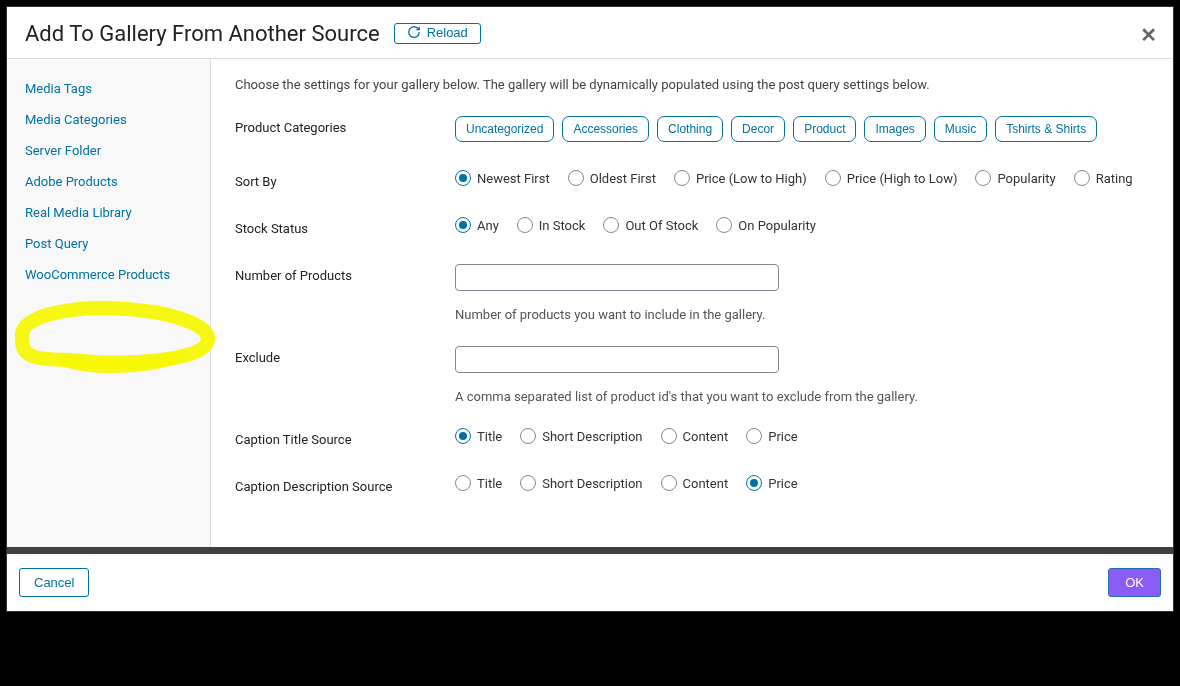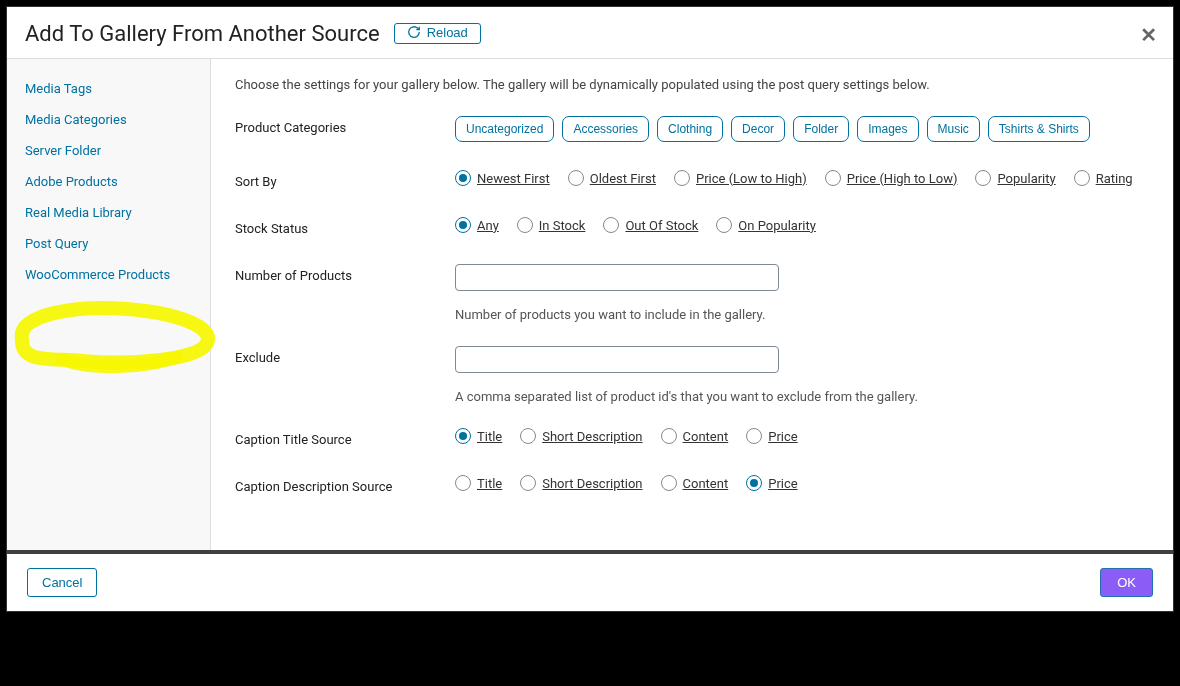--- a/index.html
+++ b/index.html
@@ -42,34 +42,34 @@
   .form-row.tight { margin-bottom:12px; }
   .form-label {
     width:220px; font-weight:normal; color:#222; font-size:13px; padding-top:4px;
   }
   .form-field { flex:1; }
   .cat-buttons { display:flex; flex-wrap:wrap; gap:8px; }
   .cat-btn {
     border:1px solid #0071a1; background:#fff; color:#0071a1; font-size:12px; padding:5px 10px; border-radius:7px; cursor:pointer;
   }
   .radio-group { display:flex; flex-wrap:wrap; gap:18px; align-items:center; }
-  .radio-item { display:inline-flex; align-items:center; gap:6px; color:#333;text-decoration:underline; }
+  .radio-item { display:inline-flex; align-items:center; gap:6px; color:#333; }
   .radio {
     width:16px; height:16px; border:1.5px solid #888; border-radius:50%; display:inline-block; position:relative; cursor:pointer;
   }
   .radio.checked { border-color:#0071a1; }
   .radio.checked::after {
     content:""; width:8px; height:8px; background:#0071a1; border-radius:50%; position:absolute; top:50%; left:50%; transform:translate(-50%,-50%);
   }
   .text-input {
     width:324px; padding:5px 8px; border:1px solid #7e8993; border-radius:4px; font-size:13px; background:#fff;
   }
   .field-help { color:#555; margin-top:16px; font-size:13px; }
   .modal-footer {
-    border-top:4px solid #404040; padding:14px 20px; display:flex; align-items:center; justify-content:space-between;
+    border-top:7px solid #404040; padding:14px 12px; display:flex; align-items:center; justify-content:space-between;
   }
   .btn {
     border:1px solid #0071a1; background:#fff; color:#0071a1; font-size:13px; padding:6px 14px; border-radius:3px; cursor:pointer;
   }
   .btn.primary {
     background:#8b5cf6; color:#fff; border-color:#2271b1; padding:6px 16px;
   }
 </style>
 </head>
 <body>
@@ -107,21 +107,21 @@
     <div class="content">
       <div class="intro">Choose the settings for your gallery below. The gallery will be dynamically populated using the post query settings below.</div>
 
       <div class="form-row">
         <div class="form-label">Product Categories</div>
         <div class="form-field cat-buttons" id="cat-buttons">
             <button class="cat-btn">Uncategorized</button>
             <button class="cat-btn">Accessories</button>
             <button class="cat-btn">Clothing</button>
             <button class="cat-btn">Decor</button>
-            <button class="cat-btn">Folder</button>
+            <button class="cat-btn">Product</button>
             <button class="cat-btn">Images</button>
             <button class="cat-btn">Music</button>
             <button class="cat-btn">Tshirts &amp; Shirts</button>
           </div>
       </div>
 
       <div class="form-row">
         <div class="form-label">Sort By</div>
         <div class="form-field radio-group" id="sort-radios">
             <span class="radio-item">

